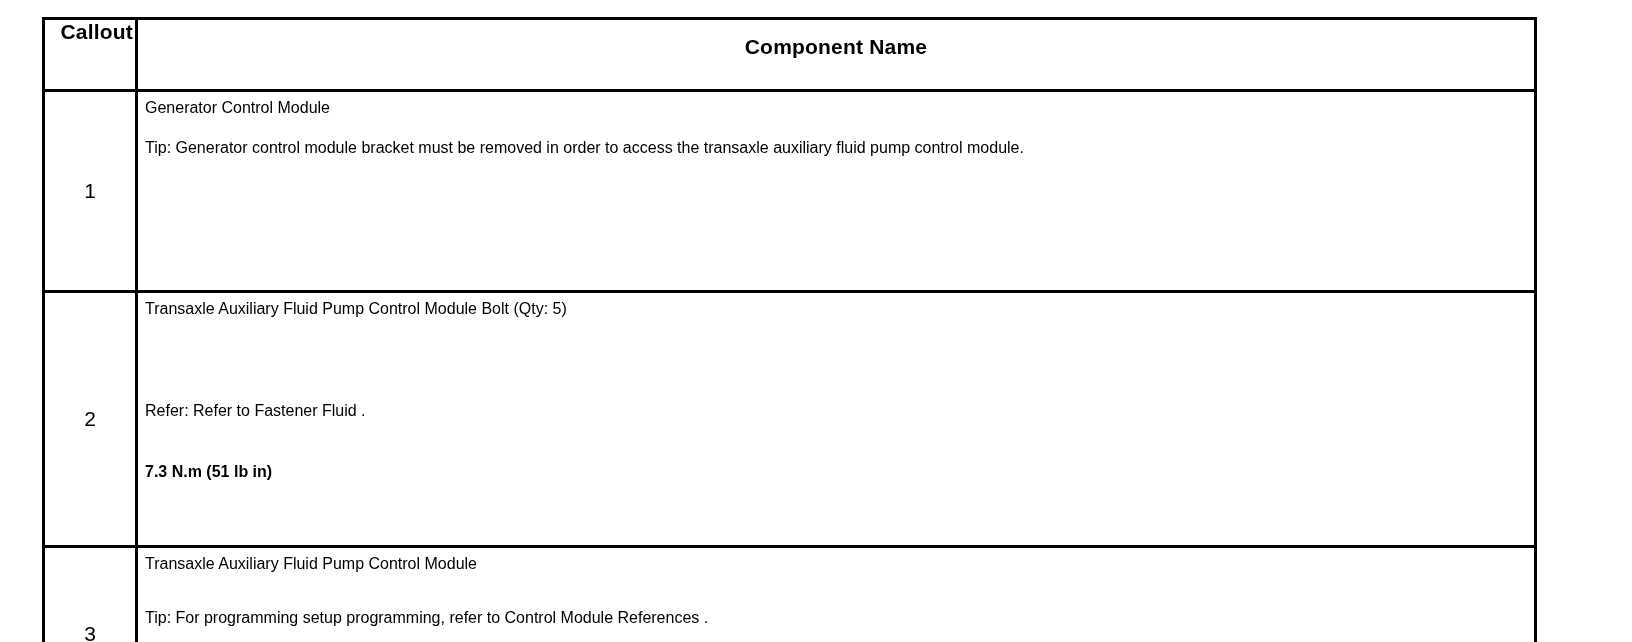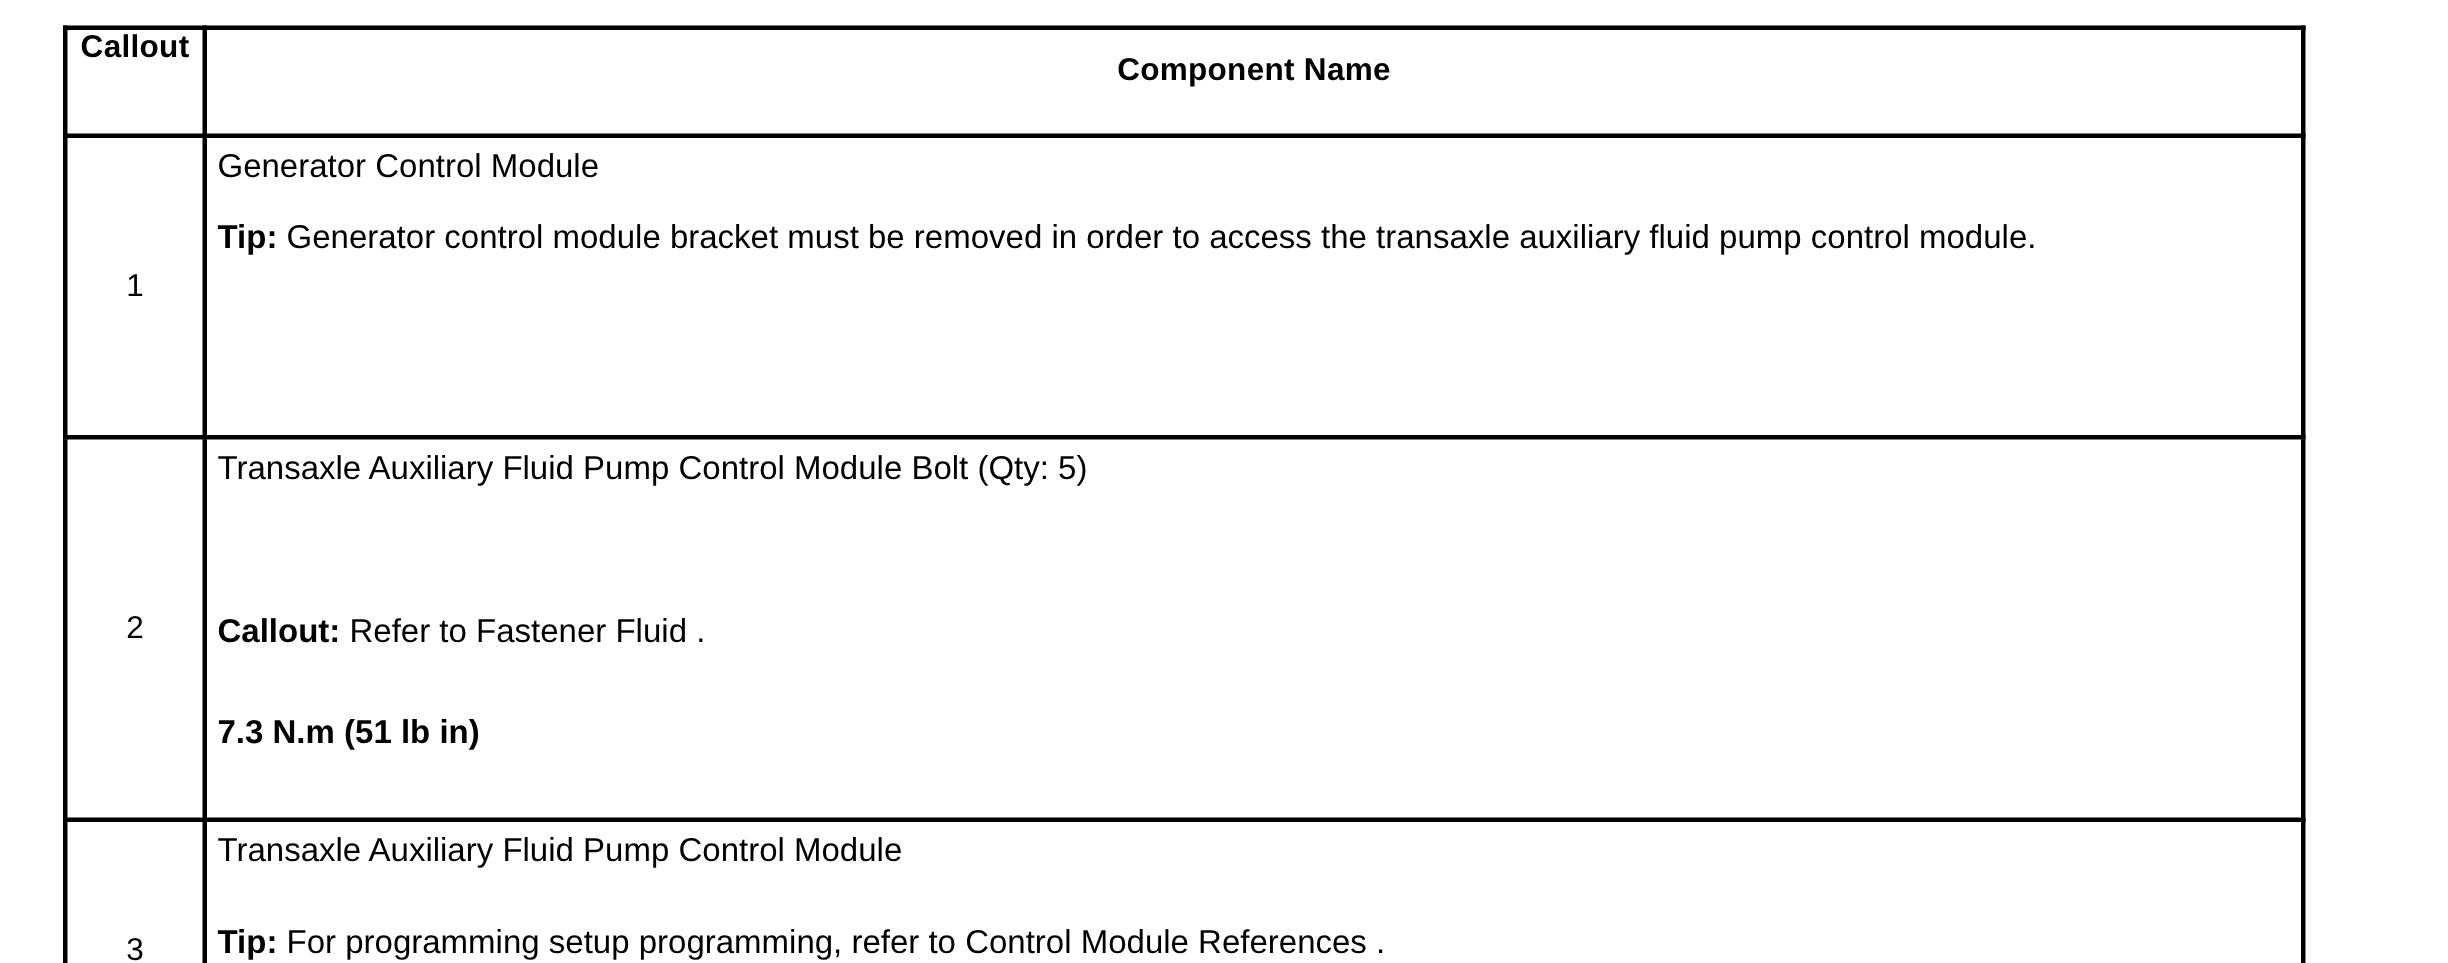--- a/index.html
+++ b/index.html
@@ -47,59 +47,59 @@
 
   
   thead th {
     height: 39px;
     font-size: 21px;
     font-weight: bold;
     letter-spacing: 0.2px;
     vertical-align: middle;
   }
   th.h-callout {
-    text-align: center;
+    text-align: right;
     padding: 0 2px;
   }
   th.h-name {
     text-align: center;
   }
 
   
   td.callout-cell {
     text-align: center;
     vertical-align: middle;
     font-size: 21px;
     font-weight: normal;
   }
 
   td.name-cell {
     padding: 7px 6px 6px 7px;
-    font-size: 22px;
+    font-size: 16px;
     line-height: 1.12;
     text-align: left;
   }
 
   .row-1 td { height: 168px; }
   .row-2 td { height: 222px; }
   .row-3 td { height: 141px; }
 
   
   .line {
     display: block;
     white-space: nowrap;
   }
   .line.wrap { white-space: normal; }
 
   .gap-sm  { height: 22px; }
   .gap-md  { height: 36px; }
   .gap-lg  { height: 84px; }
   .gap-xl  { height: 43px; }
 
-  b.lbl { font-weight: bold; text-align: center; }
+  b.lbl { font-weight: normal; text-align: center; }
 
   .torque {
     font-weight: bold;
   }
 </style>
 </head>
 <body>
 
 <div id="page">
 
@@ -125,21 +125,21 @@
           <div class="gap-sm"></div>
           <span class="line wrap"><b class="lbl">Tip:</b><span> Generator control module bracket must be removed in order to access the transaxle auxiliary fluid pump control module.</span></span>
         </td>
       </tr>
 
       <tr class="row-2">
         <td class="callout-cell">2</td>
         <td class="name-cell">
           <span class="line">Transaxle Auxiliary Fluid Pump Control Module Bolt (Qty: 5)</span>
           <div class="gap-lg"></div>
-          <span class="line"><b class="lbl">Callout:</b><span> Refer to Fastener Fluid .</span></span>
+          <span class="line"><b class="lbl">Refer:</b><span> Refer to Fastener Fluid .</span></span>
           <div class="gap-xl"></div>
           <span class="line torque">7.3 N.m (51 lb in)</span>
         </td>
       </tr>
 
       <tr class="row-3">
         <td class="callout-cell">3</td>
         <td class="name-cell">
           <span class="line">Transaxle Auxiliary Fluid Pump Control Module</span>
           <div class="gap-md"></div>

